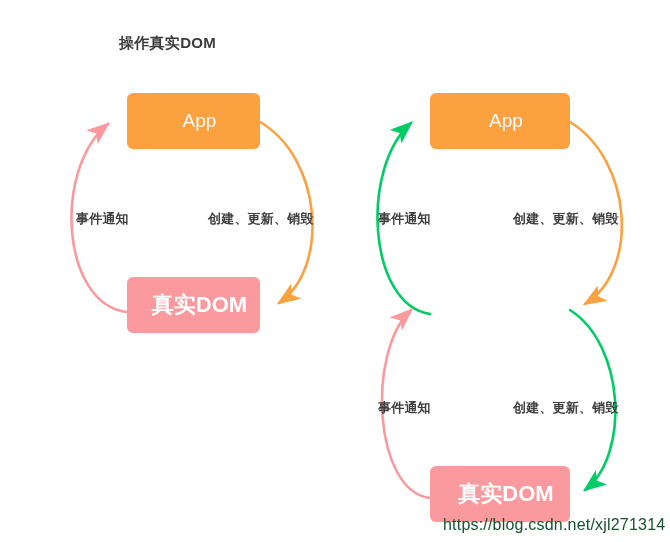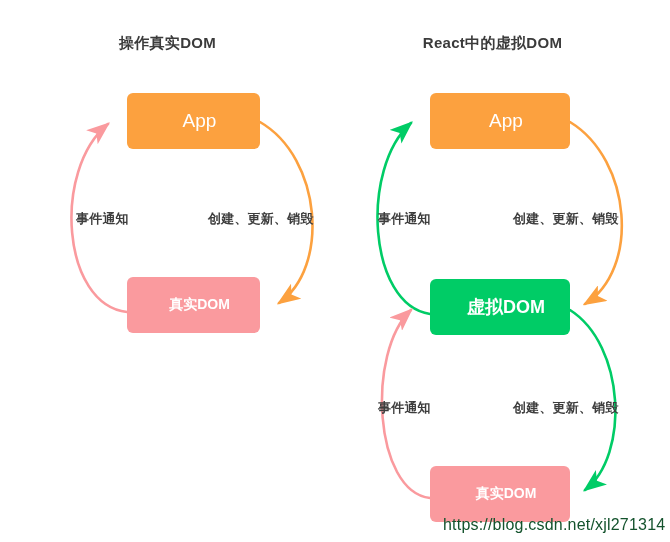--- a/index.html
+++ b/index.html
@@ -38,21 +38,21 @@
     padding-left: 12px;
   }
   .node-app {
     background: #fca13f;
     font-size: 19px;
     font-weight: 400;
   }
   .node-real {
     background: #fb9198;
     background: #fa9a9e;
-    font-size: 14px;
+    font-size: 22px;
     font-weight: 700;
   }
   .node-virtual {
     background: #00cc66;
     font-size: 18px;
     font-weight: 700;
   }
 
   
   #node-app-left     { left: 127px; top: 93px;  width: 133px; height: 56px; }
@@ -90,21 +90,20 @@
     letter-spacing: 0.2px;
   }
 </style>
 </head>
 <body>
 
 <div id="canvas">
 
   <div class="diagram-title" id="title-left">操作真实DOM</div>
 
-  <div class="diagram-title" id="title-right">React中的虚拟DOM</div>
 
   <svg id="svg-layer" viewBox="0 0 670 542" xmlns="http://www.w3.org/2000/svg">
 
     <defs>
       <marker id="head-pink" markerWidth="9" markerHeight="7" refX="8" refY="3.5" orient="auto" markerUnits="strokeWidth">
         <path d="M0,0 L9,3.5 L0,7 L2.2,3.5 Z" fill="#fa9a9e"></path>
       </marker>
       <marker id="head-orange" markerWidth="9" markerHeight="7" refX="8" refY="3.5" orient="auto" markerUnits="strokeWidth">
         <path d="M0,0 L9,3.5 L0,7 L2.2,3.5 Z" fill="#fca13f"></path>
       </marker>
@@ -125,21 +124,20 @@
 
     <path d="M 430,498 C 374,492 366,352 411,310" fill="none" stroke="#fa9a9e" stroke-width="2.6" stroke-linecap="round" marker-end="url(#head-pink)"></path>
   </svg>
 
   <div class="node node-app" id="node-app-left">App</div>
 
   <div class="node node-real" id="node-real-left">真实DOM</div>
 
   <div class="node node-app" id="node-app-right">App</div>
 
-  <div class="node node-virtual" id="node-virtual-right">虚拟DOM</div>
 
   <div class="node node-real" id="node-real-right">真实DOM</div>
 
   <div class="edge-label" style="left:76px; top:210px;">事件通知</div>
 
   <div class="edge-label" style="left:208px; top:210px;">创建、更新、销毁</div>
 
   <div class="edge-label" style="left:378px; top:210px;">事件通知</div>
 
   <div class="edge-label" style="left:513px; top:210px;">创建、更新、销毁</div>

